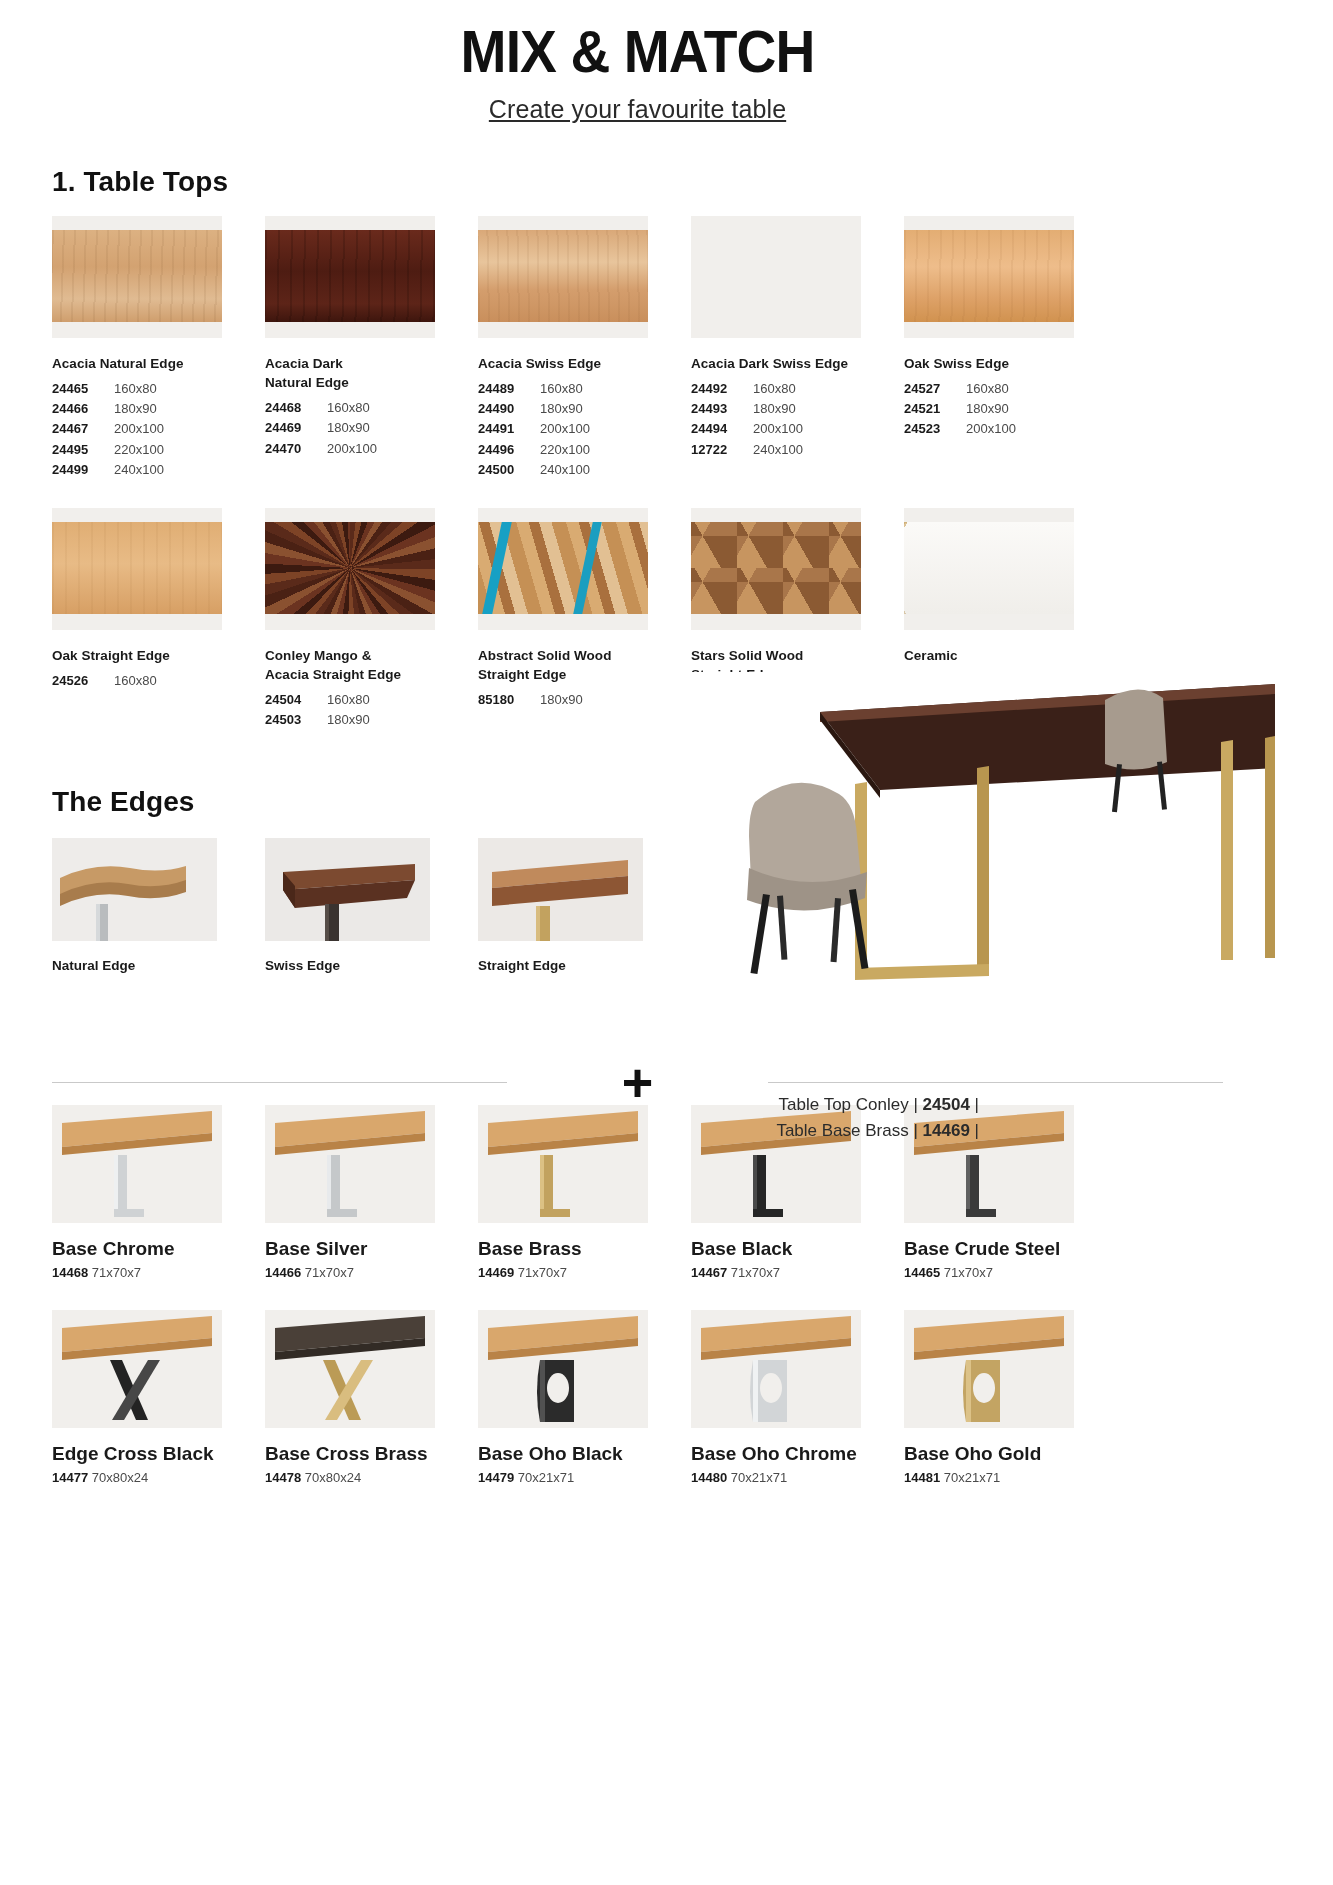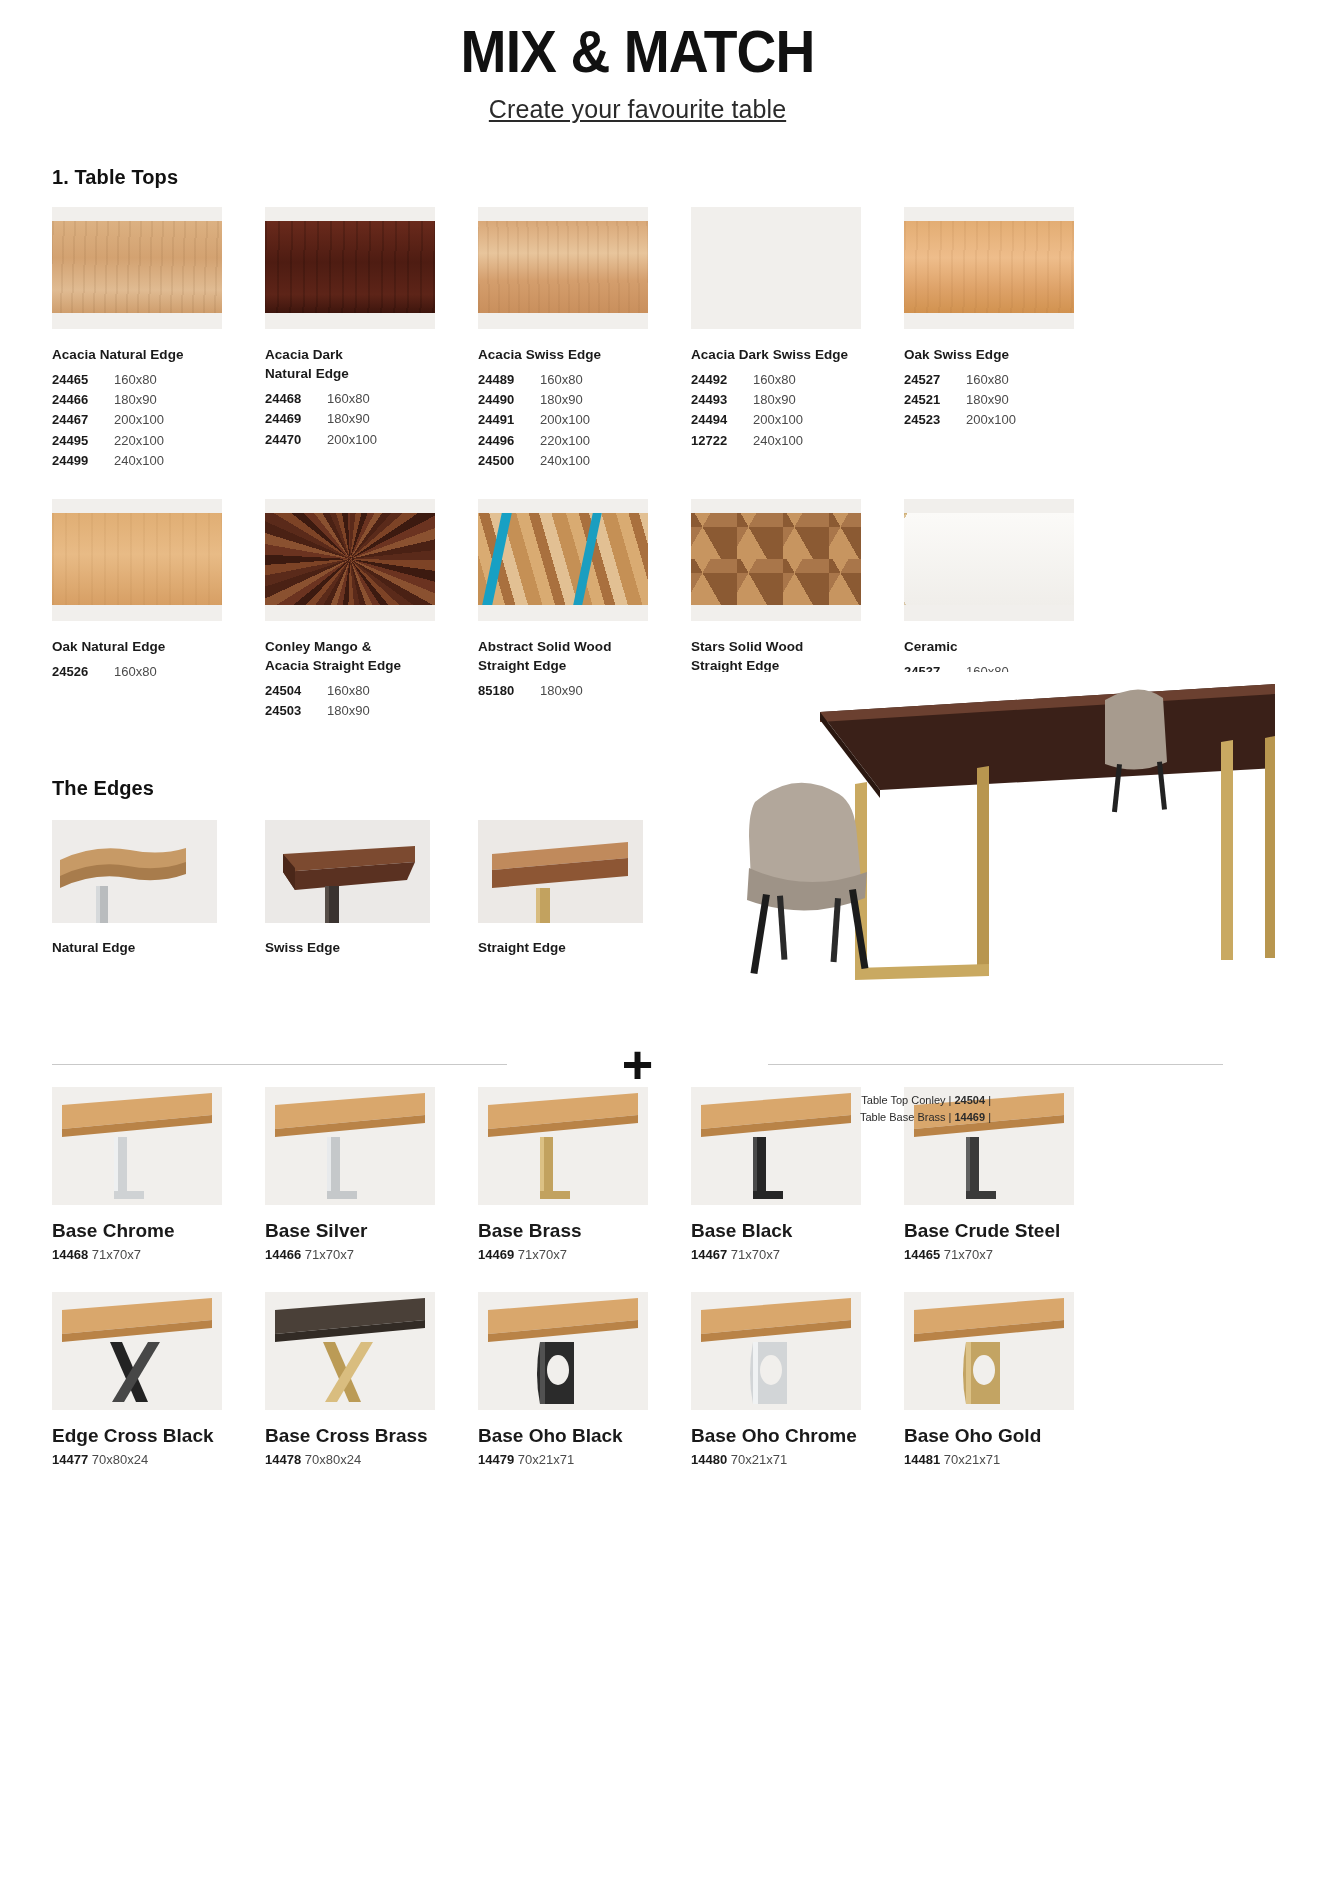--- a/index.html
+++ b/index.html
@@ -20,21 +20,21 @@
     color: #111; line-height: 1.05;
     transform: scaleX(0.92); transform-origin: center;
   }
   .subtitle {
     font-size: 25px; font-weight: 400; color: #2a2a2a;
     margin-top: 12px; letter-spacing: .1px; text-decoration: underline;
   }
 
   
   .sec-head {
-    font-size: 20px; font-weight: 700; color: #111;
+    font-size: 28px; font-weight: 700; color: #111;
     margin-top: 42px; margin-bottom: 18px; letter-spacing: .1px;
   }
   .sec-head .light { font-weight: 400; color: #3a3a3a; }
   .sec-head.edges { margin-top: 56px; margin-bottom: 20px; }
 
   
   .grid { display: flex; gap: 0; }
   .cell { width: 208px; margin-right: 5px; }
   .cell:last-child { margin-right: 0; }
 
@@ -61,22 +61,22 @@
   .edge-cell { width: 208px; margin-right: 5px; }
   .edge-thumb { width: 165px; height: 103px; background: #eceaea; position: relative; overflow: hidden; }
   .edge-label { font-size: 13.5px; font-weight: 700; margin-top: 17px; color:#1a1a1a; }
 
   
   .room {
     position: absolute; right: 0; top: 672px;
     width: 610px; height: 322px; overflow: hidden;
   }
   .room-caption {
-    position: absolute; right: 284px; top: 1092px;
-    text-align: right; font-size: 11px; line-height: 1.55; color: #2b2b2b;
+    position: absolute; right: 296px; top: 1092px;
+    text-align: right; font-size: 17px; line-height: 1.55; color: #2b2b2b;
     z-index: 5;
   }
   .room-caption b { font-weight: 700; }
 
   
   .divider { position: relative; margin-top: 38px; height: 46px; }
   .divider .line {
     position: absolute; top: 23px; height: 1px; background: #c9c9c9;
   }
   .divider .line.l { left: 0; width: 455px; }
@@ -293,21 +293,21 @@
           </div>
         </div>
       </div>
     </div>
   <div style="height:28px"></div>
   <div class="grid" id="tops-row-2">
       <div class="cell">
         <div class="thumb">
           <div class="slab w-oak-straight"></div>
         </div>
-        <div class="pname">Oak Natural Edge</div>
+        <div class="pname">Oak Straight Edge</div>
         <div class="skus">
           <div class="skurow">
             <span class="sku">24526</span>
             <span class="dim">160x80</span>
           </div>
         </div>
       </div>
       <div class="cell">
         <div class="thumb">
           <div class="slab w-conley"></div>

